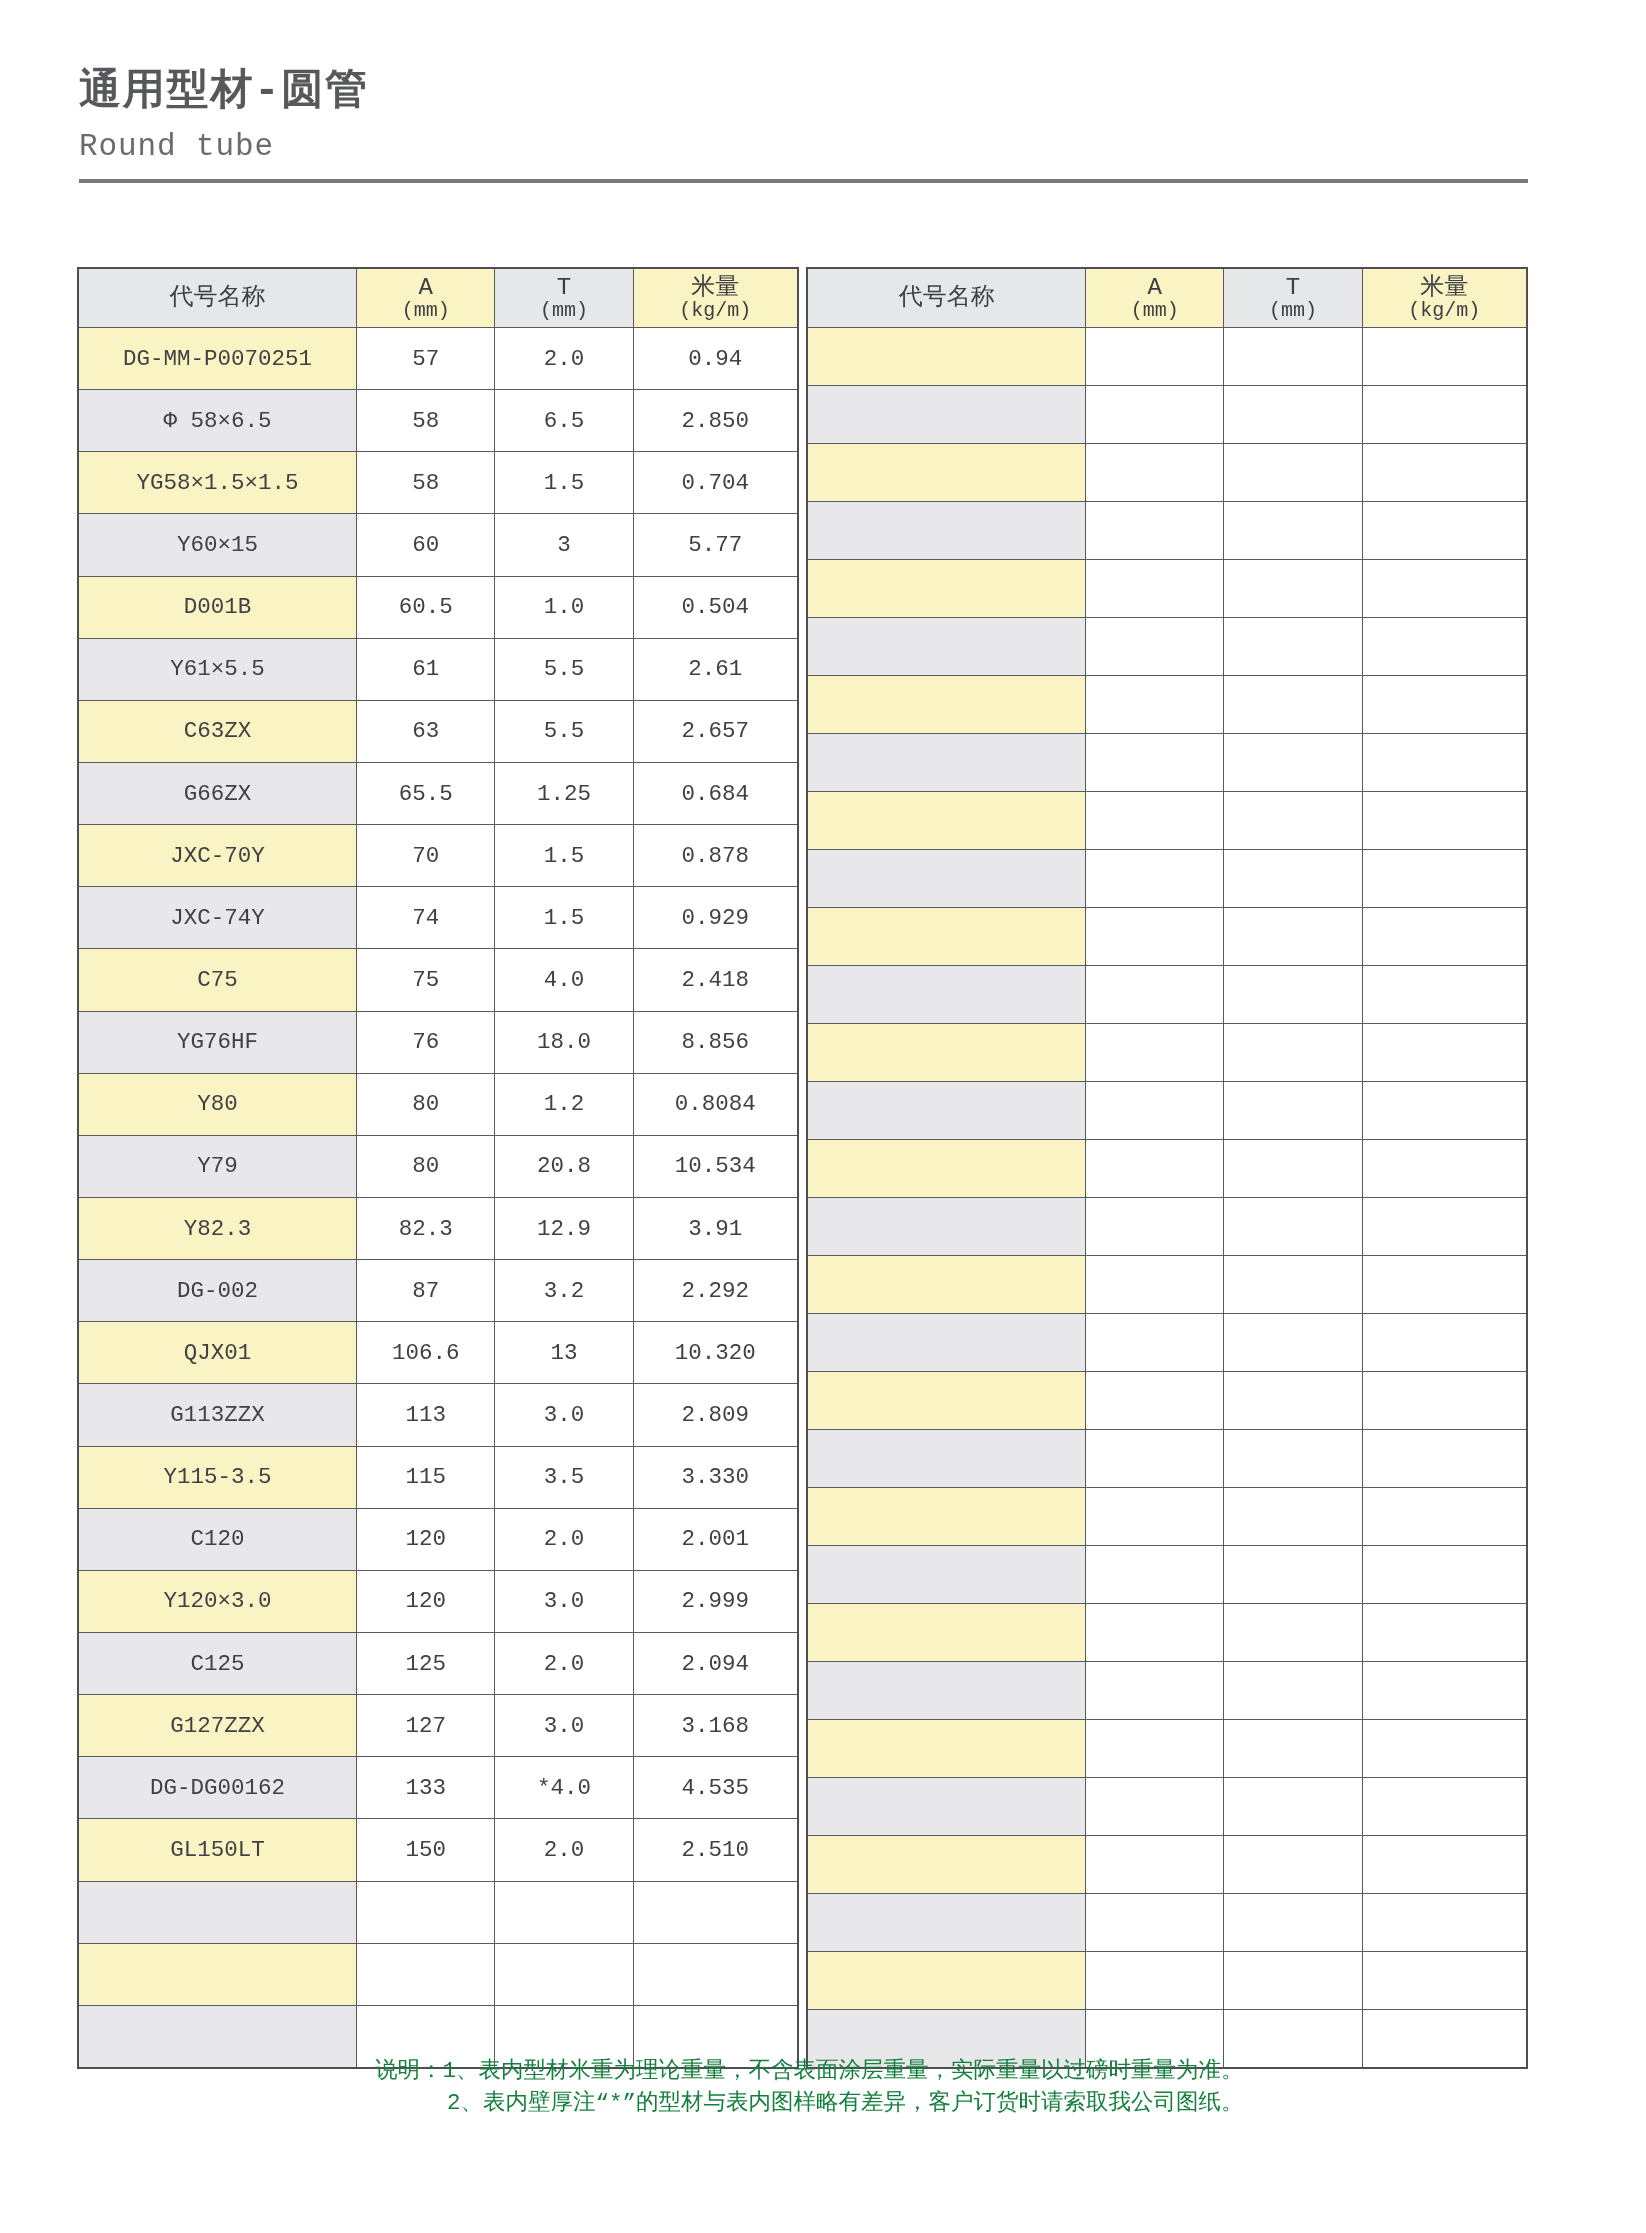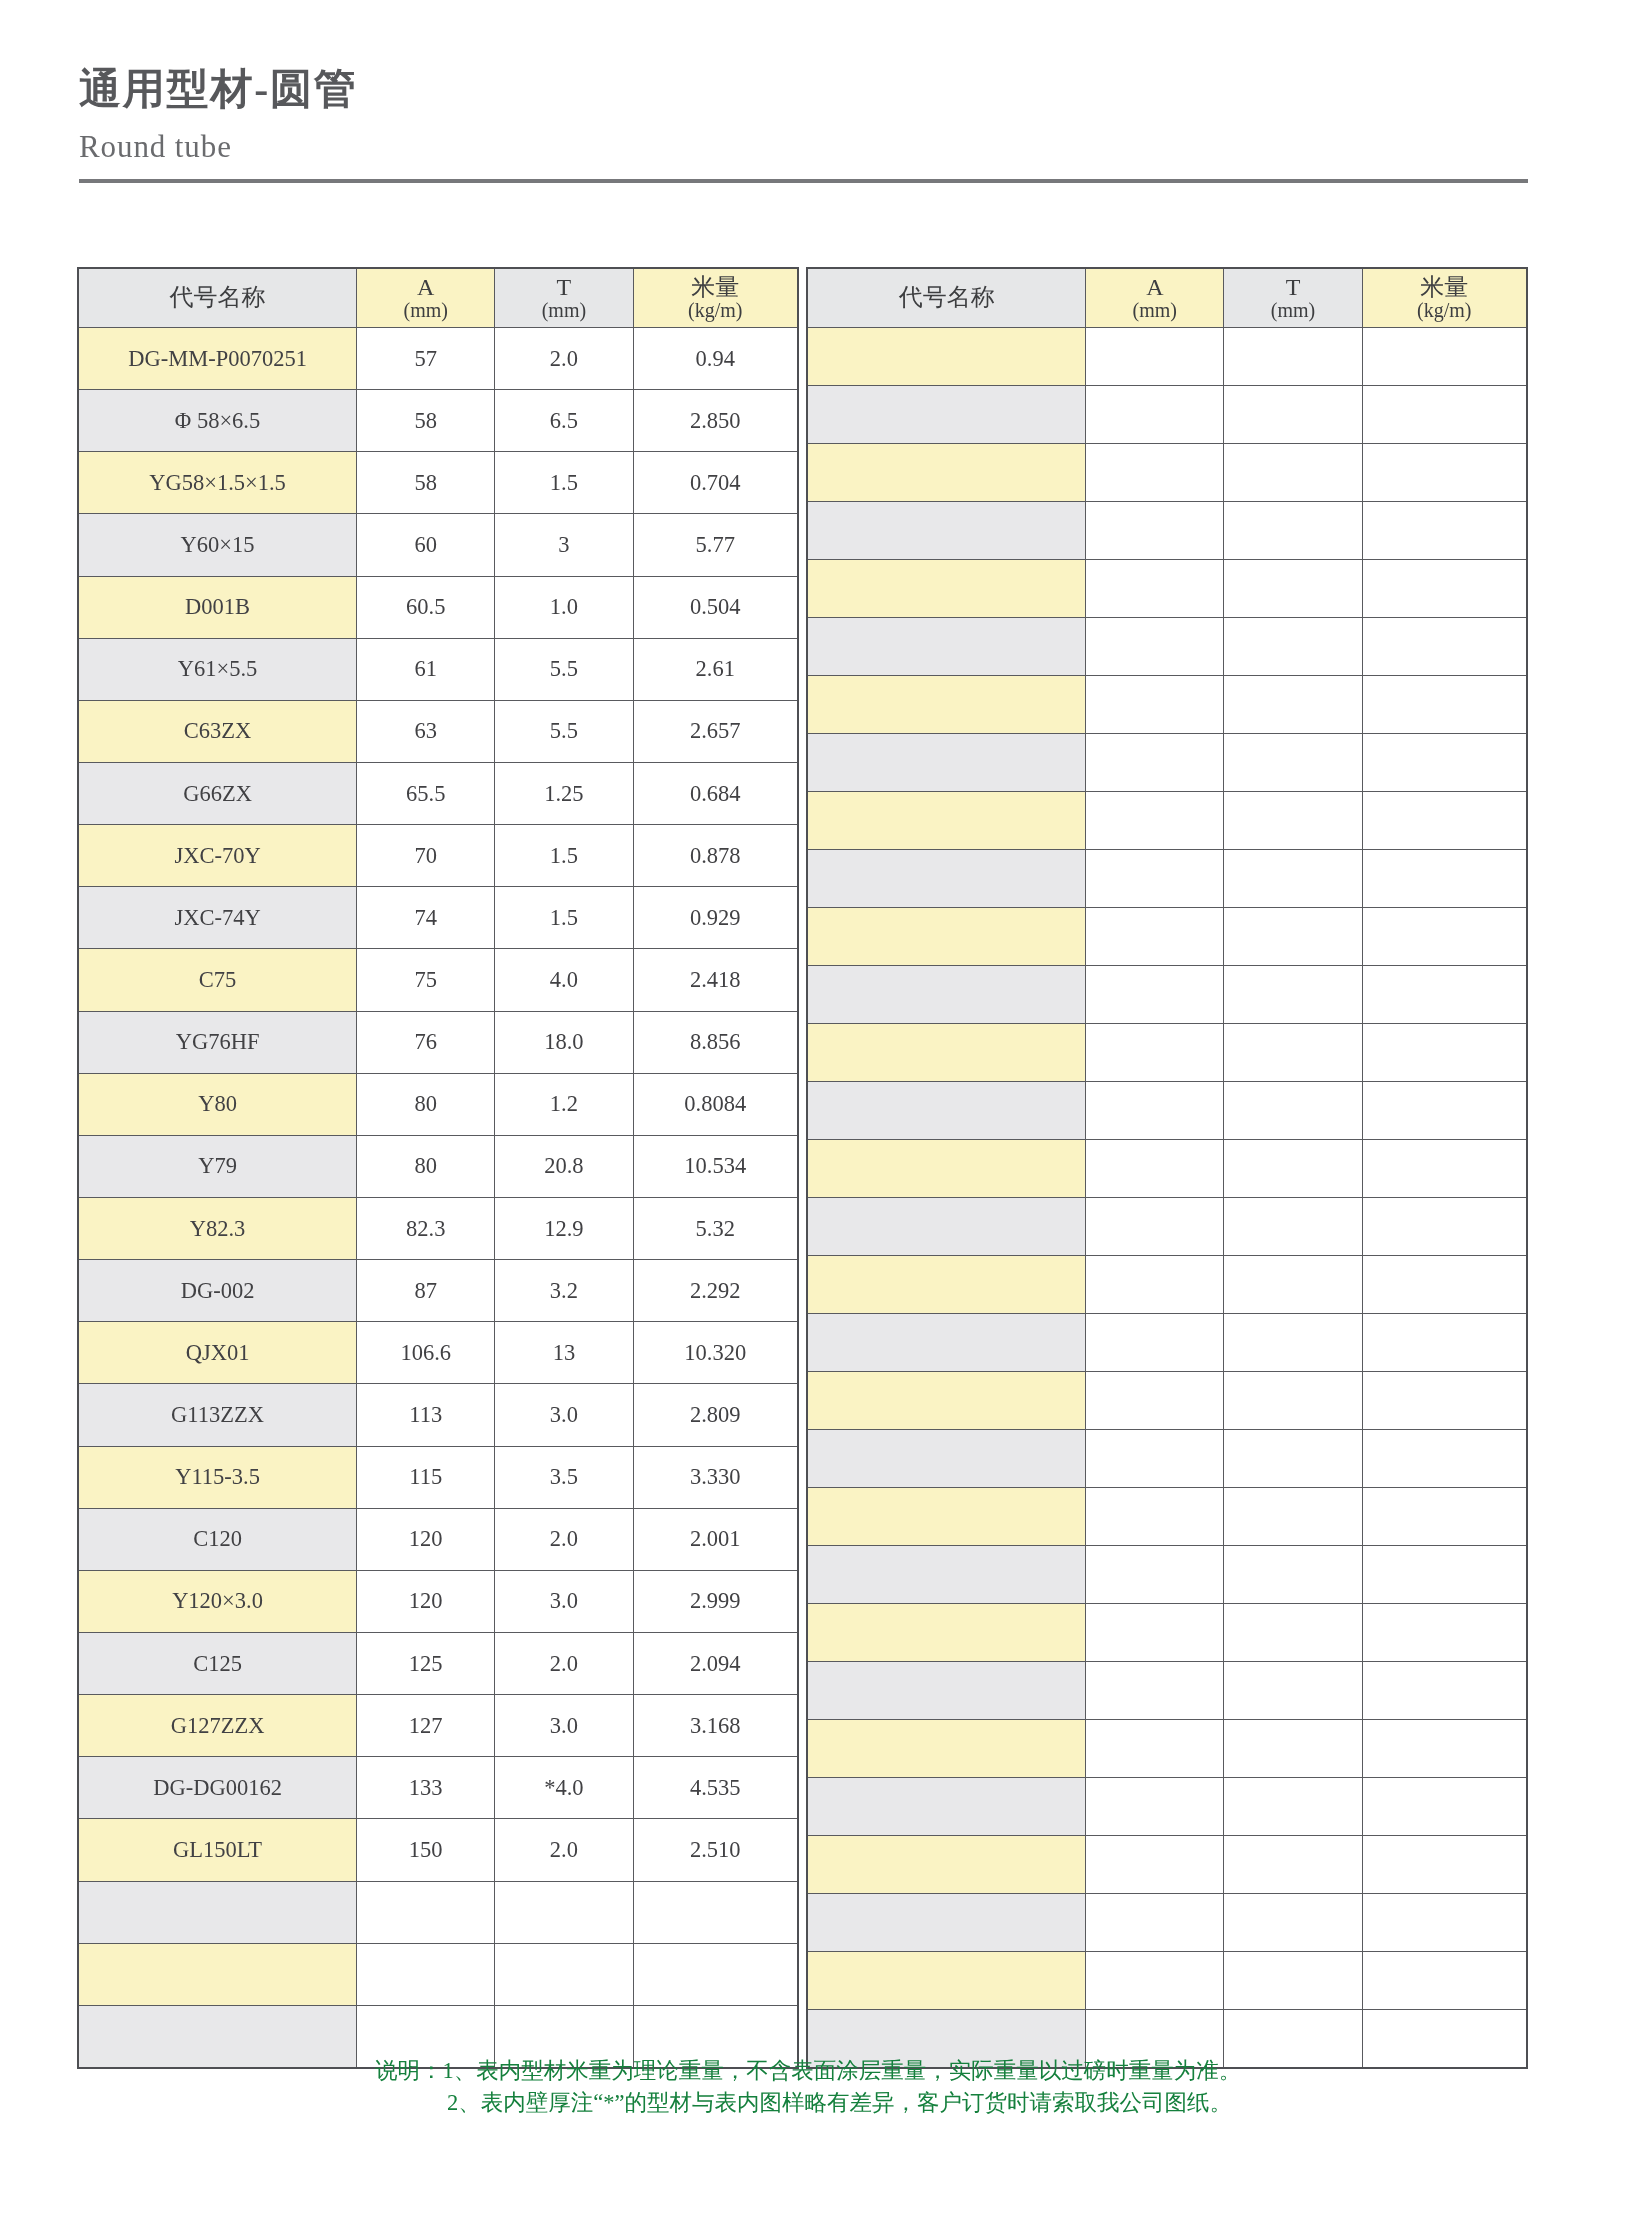--- a/index.html
+++ b/index.html
@@ -9,21 +9,21 @@
     --border:#595a5e;
     --outer:#4e4f53;
     --text:#414144;
     --title:#57585b;
   }
   html,body{margin:0;padding:0;background:#fff;}
   .page{
     position:relative;
     width:1646px;height:2233px;
     background:#ffffff;
-    font-family:Liberation Serif, serif;
+    font-family:Liberation Mono, monospace;
     color:var(--text);
     overflow:hidden;
   }
   .doc-title{
     position:absolute;left:79px;top:61px;
     font-size:42px;font-weight:bold;color:var(--title);
     letter-spacing:1.8px;
   }
   .doc-subtitle{
     position:absolute;left:79px;top:129px;
@@ -200,21 +200,21 @@
           <tr>
             <td>Y79</td>
             <td>80</td>
             <td>20.8</td>
             <td>10.534</td>
           </tr>
           <tr>
             <td>Y82.3</td>
             <td>82.3</td>
             <td>12.9</td>
-            <td>5.32</td>
+            <td>3.91</td>
           </tr>
           <tr>
             <td>DG-002</td>
             <td>87</td>
             <td>3.2</td>
             <td>2.292</td>
           </tr>
           <tr>
             <td>QJX01</td>
             <td>106.6</td>

